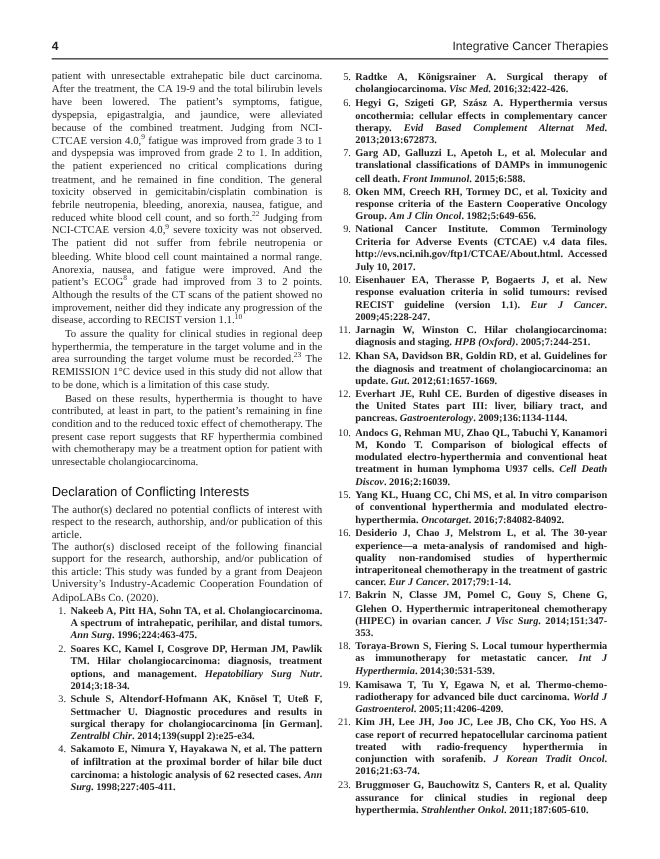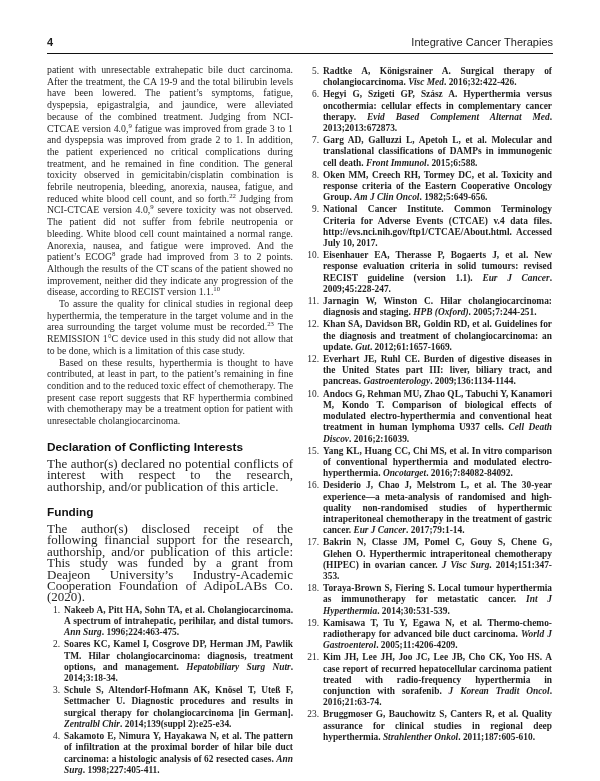--- a/index.html
+++ b/index.html
@@ -32,27 +32,27 @@
     font-size:9.8px;
     line-height:11.7px;
     text-align:justify;
     hyphens:auto;
   }
   .body-text p.indent{text-indent:12px;}
   sup{font-size:6.8px;line-height:0;}
   
   .sec-heading{
     font-family:"Liberation Sans", sans-serif;
-    font-weight:bold;
+    font-weight:normal;
     font-size:11.8px;
     margin:13px 0 4px 0;
     color:#111;
   }
   .sec-body{
-    font-size:13px;
+    font-size:10px;
     line-height:11.4px;
     text-align:justify;
     margin:0;
   }
   
   .refs{margin-top:2px;}
   .ref{
     display:flex;
     font-size:9.4px;
     line-height:11.2px;
@@ -83,21 +83,20 @@
     <div class="col">
       <div class="body-text" id="paragraphs">
           <p class=""><span>patient with unresectable extrahepatic bile duct carcinoma. After the treatment, the CA 19-9 and the total bilirubin levels have been lowered. The patient’s symptoms, fatigue, dyspepsia, epigastralgia, and jaundice, were alleviated because of the combined treatment. Judging from NCI-CTCAE version 4.0,</span><sup>9</sup><span> fatigue was improved from grade 3 to 1 and dyspepsia was improved from grade 2 to 1. In addition, the patient experienced no critical complications during treatment, and he remained in fine condition. The general toxicity observed in gemicitabin/cisplatin combination is febrile neutropenia, bleeding, anorexia, nausea, fatigue, and reduced white blood cell count, and so forth.</span><sup>22</sup><span> Judging from NCI-CTCAE version 4.0,</span><sup>9</sup><span> severe toxicity was not observed. The patient did not suffer from febrile neutropenia or bleeding. White blood cell count maintained a normal range. Anorexia, nausea, and fatigue were improved. And the patient’s ECOG</span><sup>8</sup><span> grade had improved from 3 to 2 points. Although the results of the CT scans of the patient showed no improvement, neither did they indicate any progression of the disease, according to RECIST version 1.1.</span><sup>10</sup></p>
           <p class="indent"><span>To assure the quality for clinical studies in regional deep hyperthermia, the temperature in the target volume and in the area surrounding the target volume must be recorded.</span><sup>23</sup><span> The REMISSION 1°C device used in this study did not allow that to be done, which is a limitation of this case study.</span></p>
           <p class="indent"><span>Based on these results, hyperthermia is thought to have contributed, at least in part, to the patient’s remaining in fine condition and to the reduced toxic effect of chemotherapy. The present case report suggests that RF hyperthermia combined with chemotherapy may be a treatment option for patient with unresectable cholangiocarcinoma.</span></p>
         </div>
 
       <h2 class="sec-heading">Declaration of Conflicting Interests</h2>
       <p class="sec-body">The author(s) declared no potential conflicts of interest with respect to the research, authorship, and/or publication of this article.</p>
 
-      <h2 class="sec-heading">Funding</h2>
       <p class="sec-body">The author(s) disclosed receipt of the following financial support for the research, authorship, and/or publication of this article: This study was funded by a grant from Deajeon University’s Industry-Academic Cooperation Foundation of AdipoLABs Co. (2020).</p>
 
       <div class="refs" id="refs-left">
           <div class="ref">
             <span class="ref-num">1.</span>
             <span class="ref-text">Nakeeb A, Pitt HA, Sohn TA, et al. Cholangiocarcinoma. A spectrum of intrahepatic, perihilar, and distal tumors. <i>Ann Surg</i>. 1996;224:463-475.</span>
           </div>
           <div class="ref">
             <span class="ref-num">2.</span>
             <span class="ref-text">Soares KC, Kamel I, Cosgrove DP, Herman JM, Pawlik TM. Hilar cholangiocarcinoma: diagnosis, treatment options, and management. <i>Hepatobiliary Surg Nutr</i>. 2014;3:18-34.</span>

